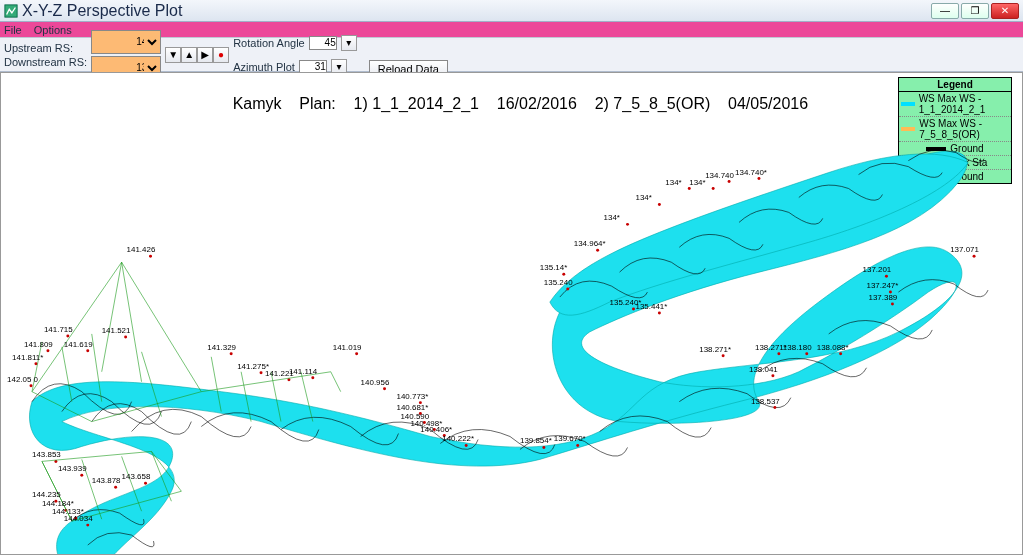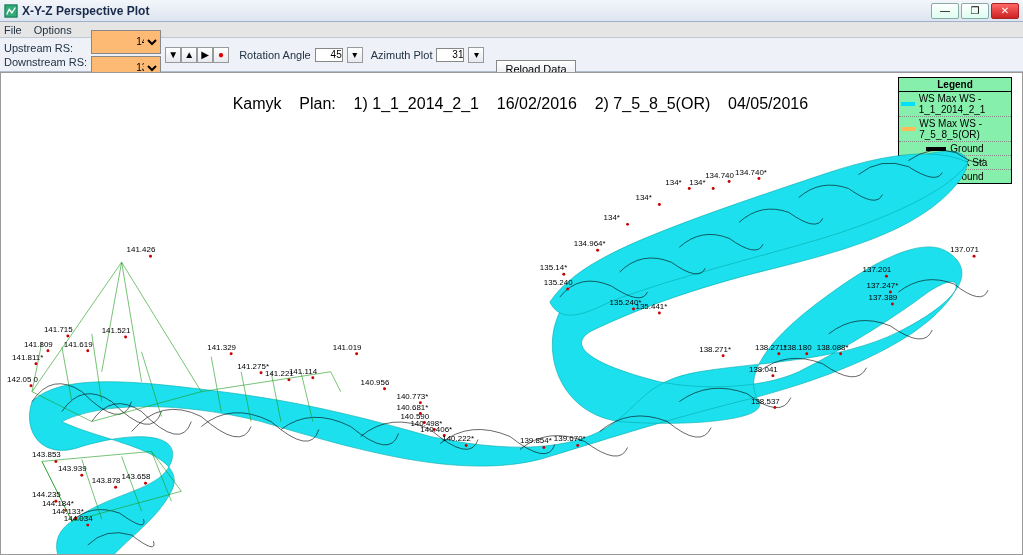--- a/index.html
+++ b/index.html
@@ -15,34 +15,34 @@
   
   .titlebar {
     height: 22px;
     background: linear-gradient(#f3f6fb, #dde5f0);
     border-bottom: 1px solid #a0b0c8;
     display: flex;
     align-items: center;
     padding: 0 4px;
   }
   .titlebar .icon { width:14px; height:14px; margin-right:4px; }
-  .titlebar .title { color:#1a2a4a; font-size:12px; flex:1; white-space:nowrap; overflow:hidden;font-weight:bold; }
+  .titlebar .title { color:#1a2a4a; font-size:16px; flex:1; white-space:nowrap; overflow:hidden; }
   .win-btns { display:flex; gap:2px; }
   .win-btn {
     width:28px; height:16px;
     border:1px solid #8aa; border-radius:2px;
     display:flex; align-items:center; justify-content:center;
     font-size:10px; background:linear-gradient(#fff,#dfe);
     cursor:pointer;
   }
   .win-btn.close { background:linear-gradient(#f66,#c22); color:#fff; border-color:#a22;}
   
   .menubar {
     height:16px;
-    background:#e5e5e5;
+    background:#ec4899;
     border-bottom:1px solid #c0c8d4;
     display:flex; align-items:center;
     padding: 0 4px;
     gap:12px;
   }
   .menubar span { color:#234; cursor:pointer;}
   
   .toolbar {
     height: 34px;
     background:#eef1f7;
@@ -59,21 +59,21 @@
   }
   .btnrow { display:flex; gap:0; }
   .toolbtn {
     width:16px; height:16px;
     border:1px solid #999; background:linear-gradient(#fff,#e6e9ef);
     display:flex; align-items:center; justify-content:center;
     font-size:10px; cursor:pointer;
   }
   .toolbtn.rec { color:#d00; }
   .angle-block {
-    display:flex; flex-direction:row; gap:8px; margin-left:6px;
+    display:flex; flex-direction:column; gap:8px; margin-left:0;
   }
   .angle-row { display:flex; align-items:center; gap:4px; }
   .angle-input {
     width:28px; height:14px; border:1px solid #888; font-size:10px; text-align:right;
   }
   .reload {
     height:18px; padding:0 8px; margin-left:8px;
     border:1px solid #888; background:linear-gradient(#fff,#e6e9ef);
     font-size:11px; cursor:pointer;margin-top:28px;
   }

